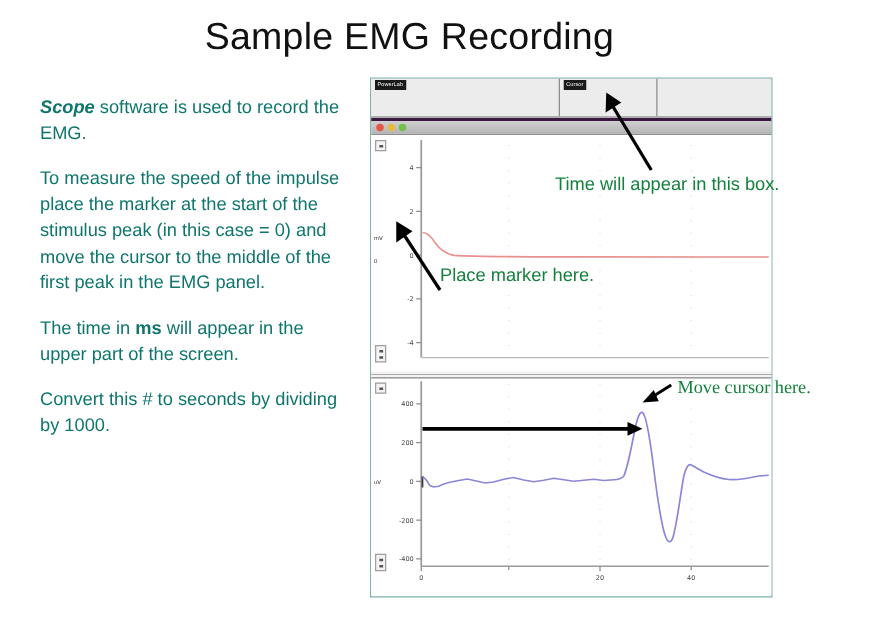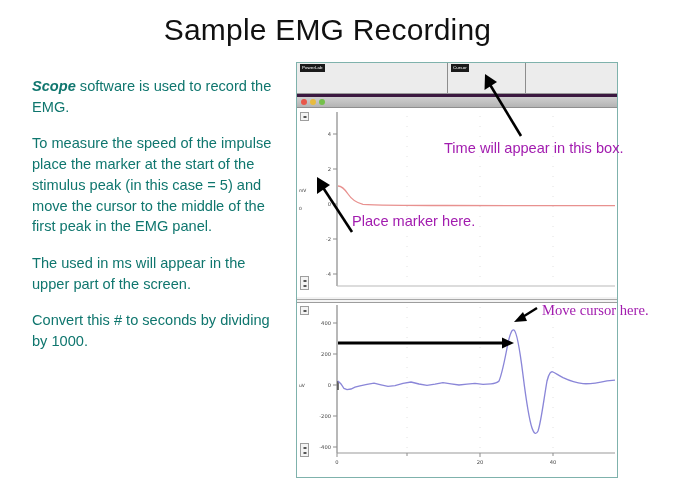--- a/index.html
+++ b/index.html
@@ -38,21 +38,21 @@
     width: 250px;
   }
   .para {
     font-size: 14.6px;
     line-height: 1.42;
     color: #0f766e;
     margin: 0 0 16px 0;
   }
   .para:last-child { margin-bottom: 0; }
   .b-italic { font-weight: bold; font-style: italic; }
-  .b-strong { font-weight: normal; }
+  .b-strong { font-weight: bold; }
 
   
   #app-screenshot {
     position: absolute;
     left: 296px;
     top: 62px;
     width: 322px;
     height: 416px;
     border: 1.5px solid #7fb2ac;
     box-sizing: border-box;
@@ -148,21 +148,21 @@
     transform: translateX(-50%);
     width: 3px;
     height: 2px;
     background: #555555;
   }
 
   
   .callout {
     position: absolute;
     font-size: 14.6px;
-    color: #a21caf;
+    color: #15803d;
     white-space: nowrap;
     line-height: 1.2;
   }
   #callout-time   { left: 444px; top: 140px; }
   #callout-marker { left: 352px; top: 213px; }
   #callout-move   { left: 542px; top: 302px; font-family: Liberation Serif, serif; }
 
   #annotation-layer {
     position: absolute;
     left: 0; top: 0;
@@ -174,24 +174,24 @@
 <body>
 
 <div id="slide-title">Sample EMG Recording</div>
 
 <div id="instructions">
 
   <p class="para">
     <span class="b-italic">Scope</span><span> software is used to record the EMG.</span>
   </p>
 
-  <p class="para">To measure the speed of the impulse place the marker at the start of the stimulus peak (in this case = 5) and move the cursor to the middle of the first peak in the EMG panel.</p>
+  <p class="para">To measure the speed of the impulse place the marker at the start of the stimulus peak (in this case = 0) and move the cursor to the middle of the first peak in the EMG panel.</p>
 
   <p class="para">
-    <span>The used in </span><span class="b-strong">ms</span><span> will appear in the upper part of the screen.</span>
+    <span>The time in </span><span class="b-strong">ms</span><span> will appear in the upper part of the screen.</span>
   </p>
 
   <p class="para">Convert this # to seconds by dividing by 1000.</p>
 </div>
 
 <div id="app-screenshot">
 
   <div id="app-topbar">
     <div class="topbar-divider" style="left:150px;"></div>
     <div class="topbar-divider" style="left:228px;"></div>

